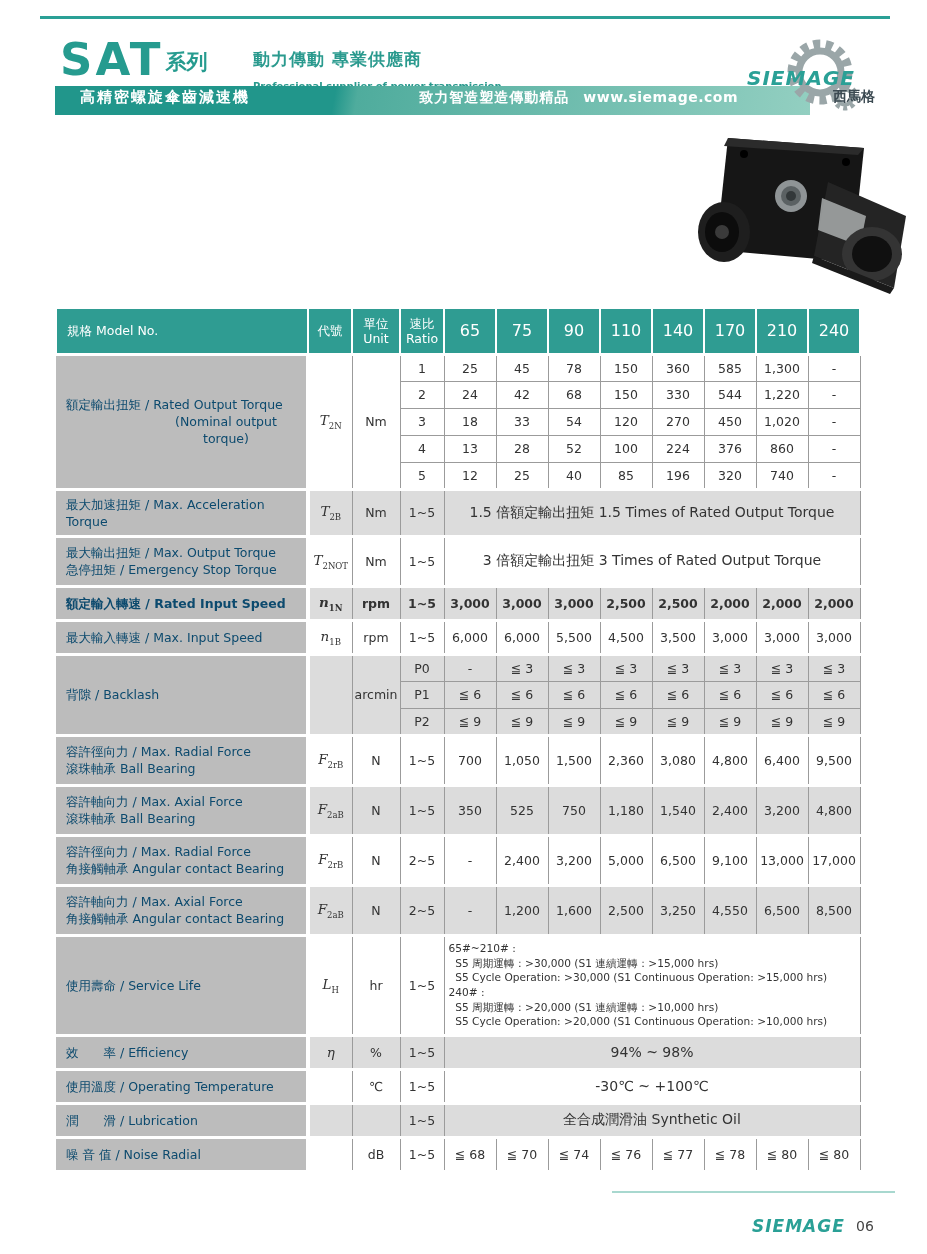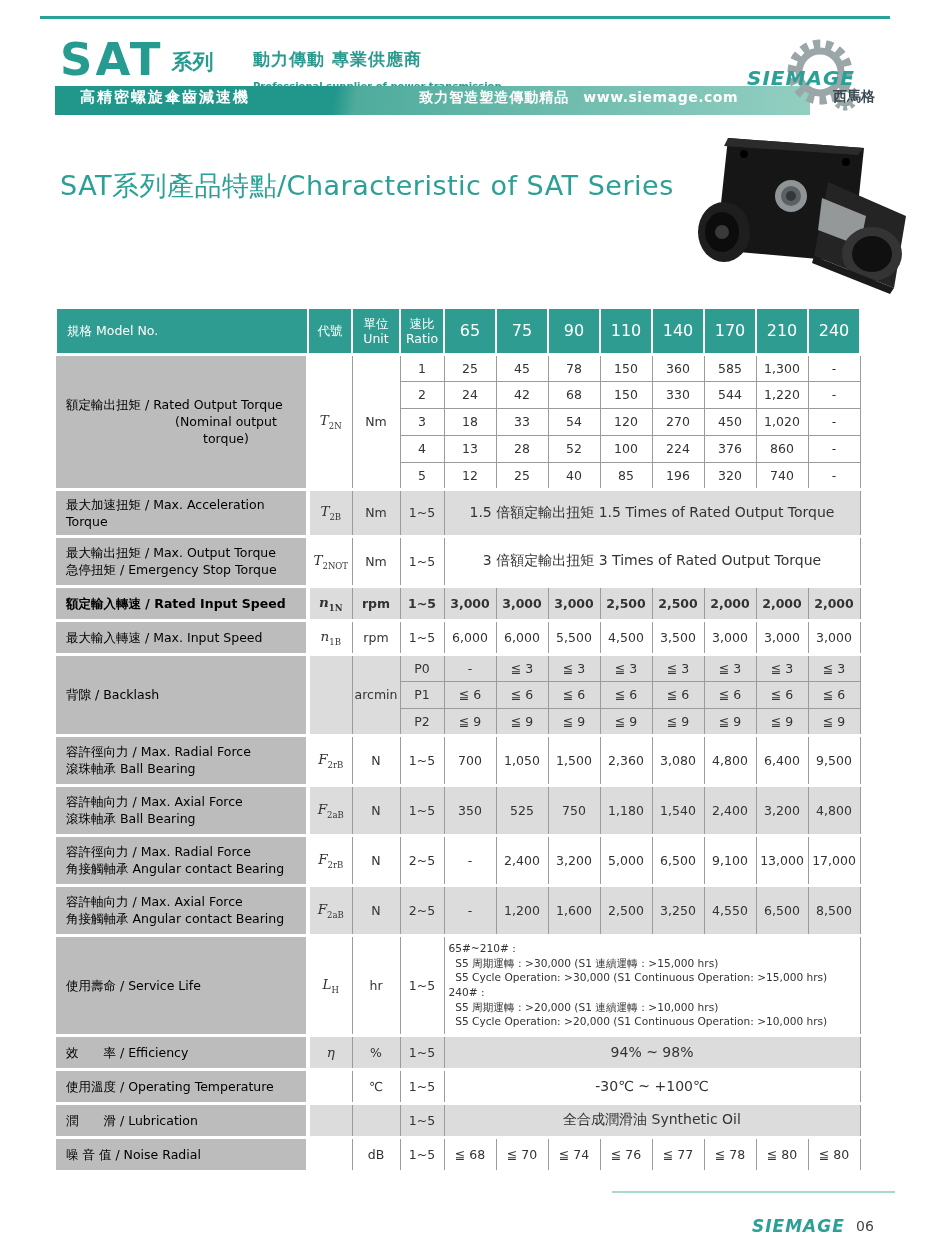--- a/index.html
+++ b/index.html
@@ -6,21 +6,21 @@
   html, body { background: #ffffff; }
   body { font-family: "DejaVu Sans", "Liberation Sans", sans-serif; color: #333; }
   .page { position: relative; width: 927px; height: 1254px; background: #fff; overflow: hidden; }
 
   
   .top-rule { position: absolute; left: 40px; right: 37px; top: 16px; height: 3px; background: #2aa096; }
 
   
   .brand { position: absolute; left: 60px; top: 36px; white-space: nowrap; }
   .brand .sat { font-size: 45px; font-weight: bold; color: #269b8f; letter-spacing: 3px; line-height: 48px; }
-  .brand .series { font-size: 21px; font-weight: bold; color: #269b8f; margin-left: 8px; vertical-align: 6px; }
+  .brand .series { font-size: 21px; font-weight: bold; color: #269b8f; margin-left: 2px; vertical-align: 6px; }
   .tagline { position: absolute; left: 253px; top: 48px; }
   .tagline .cn { font-size: 17px; font-weight: bold; color: #2a9a8e; letter-spacing: 1px; }
   .tagline .en { font-size: 10px; font-weight: bold; color: #2a9a8e; margin-top: 10px; }
 
   
   .banner { position: absolute; left: 55px; top: 86px; width: 755px; height: 29px;
     background: linear-gradient(100deg, #21968b 0%, #21968b 37%, #4fac9d 40%, #93cfc1 100%); }
   .banner .left-text { position: absolute; left: 25px; top: 2px; font-size: 15px; font-weight: bold; color: #fff; letter-spacing: 2px; }
   .banner .right-text { position: absolute; right: 72px; top: 3px; font-size: 14px; font-weight: bold; color: #fff; letter-spacing: 1px; white-space: nowrap; }
   .banner .right-text .url { margin-left: 14px; letter-spacing: 0.5px; }
@@ -44,21 +44,21 @@
   .spec-table { position: absolute; left: 55px; top: 307px; width: 804px; border-collapse: collapse; table-layout: fixed; }
   .spec-table th, .spec-table td { vertical-align: middle; }
   .spec-table th {
     background: #2f9c92; color: #fff; font-weight: normal; font-size: 12.5px;
     border: 2px solid #fff; height: 46px; line-height: 15px;
   }
   .spec-table th.model-col { font-size: 16px; }
   .spec-table th.label-head { text-align: left; padding-left: 10px; }
   .label-cell {
     background: #bcbcbc; text-align: left; padding: 5px 6px 5px 10px;
-    font-size: 12.5px; line-height: 17px; color: #000000;
+    font-size: 12.5px; line-height: 17px; color: #0c4a6e;
     border: 3px solid #fff; border-right: 4px solid #fff; border-left: none;
   }
   .label-cell .sub-line.indent { padding-left: 86px; text-align: center; }
   .data-cell { border: 1px solid #9b9b9b; text-align: center; font-size: 12.5px; color: #333; padding: 2px; }
   .data-cell.shaded { background: #dcdcdc; }
   .data-cell.white { background: #ffffff; }
   .g-first { border-top: 3px solid #fff; }
   .g-last { border-bottom: 3px solid #fff; }
   .code-cell { font-family: "DejaVu Serif", "Liberation Serif", serif; font-style: italic; font-size: 13.5px; }
   .code-cell sub { font-style: normal; font-size: 8.5px; letter-spacing: 0; }
@@ -101,21 +101,20 @@
           <circle cx="75" cy="38" r="21" stroke-width="7"></circle>
           <circle cx="100" cy="63" r="11" stroke-width="5" stroke-dasharray="4 3.5"></circle>
           <circle cx="100" cy="63" r="7.5" stroke-width="4"></circle>
         </g>
       </svg>
     </span>
     <div class="logo-text">SIEMAGE</div>
     <div class="logo-cn">西馬格</div>
   </div>
 
-  <div class="page-title">SAT系列產品特點/Characteristic of SAT Series</div>
 
   <div class="photo">
     <svg width="236" height="178" viewBox="0 0 236 178">
 
       <polygon points="42,18 178,28 166,142 30,130" fill="#161616"></polygon>
       <polygon points="42,18 178,28 172,35 38,26" fill="#2b2b2b"></polygon>
       <circle cx="58" cy="34" r="4" fill="#000"></circle>
       <circle cx="160" cy="42" r="4" fill="#000"></circle>
       <circle cx="52" cy="116" r="4" fill="#000"></circle>
       <circle cx="152" cy="126" r="4" fill="#000"></circle>

